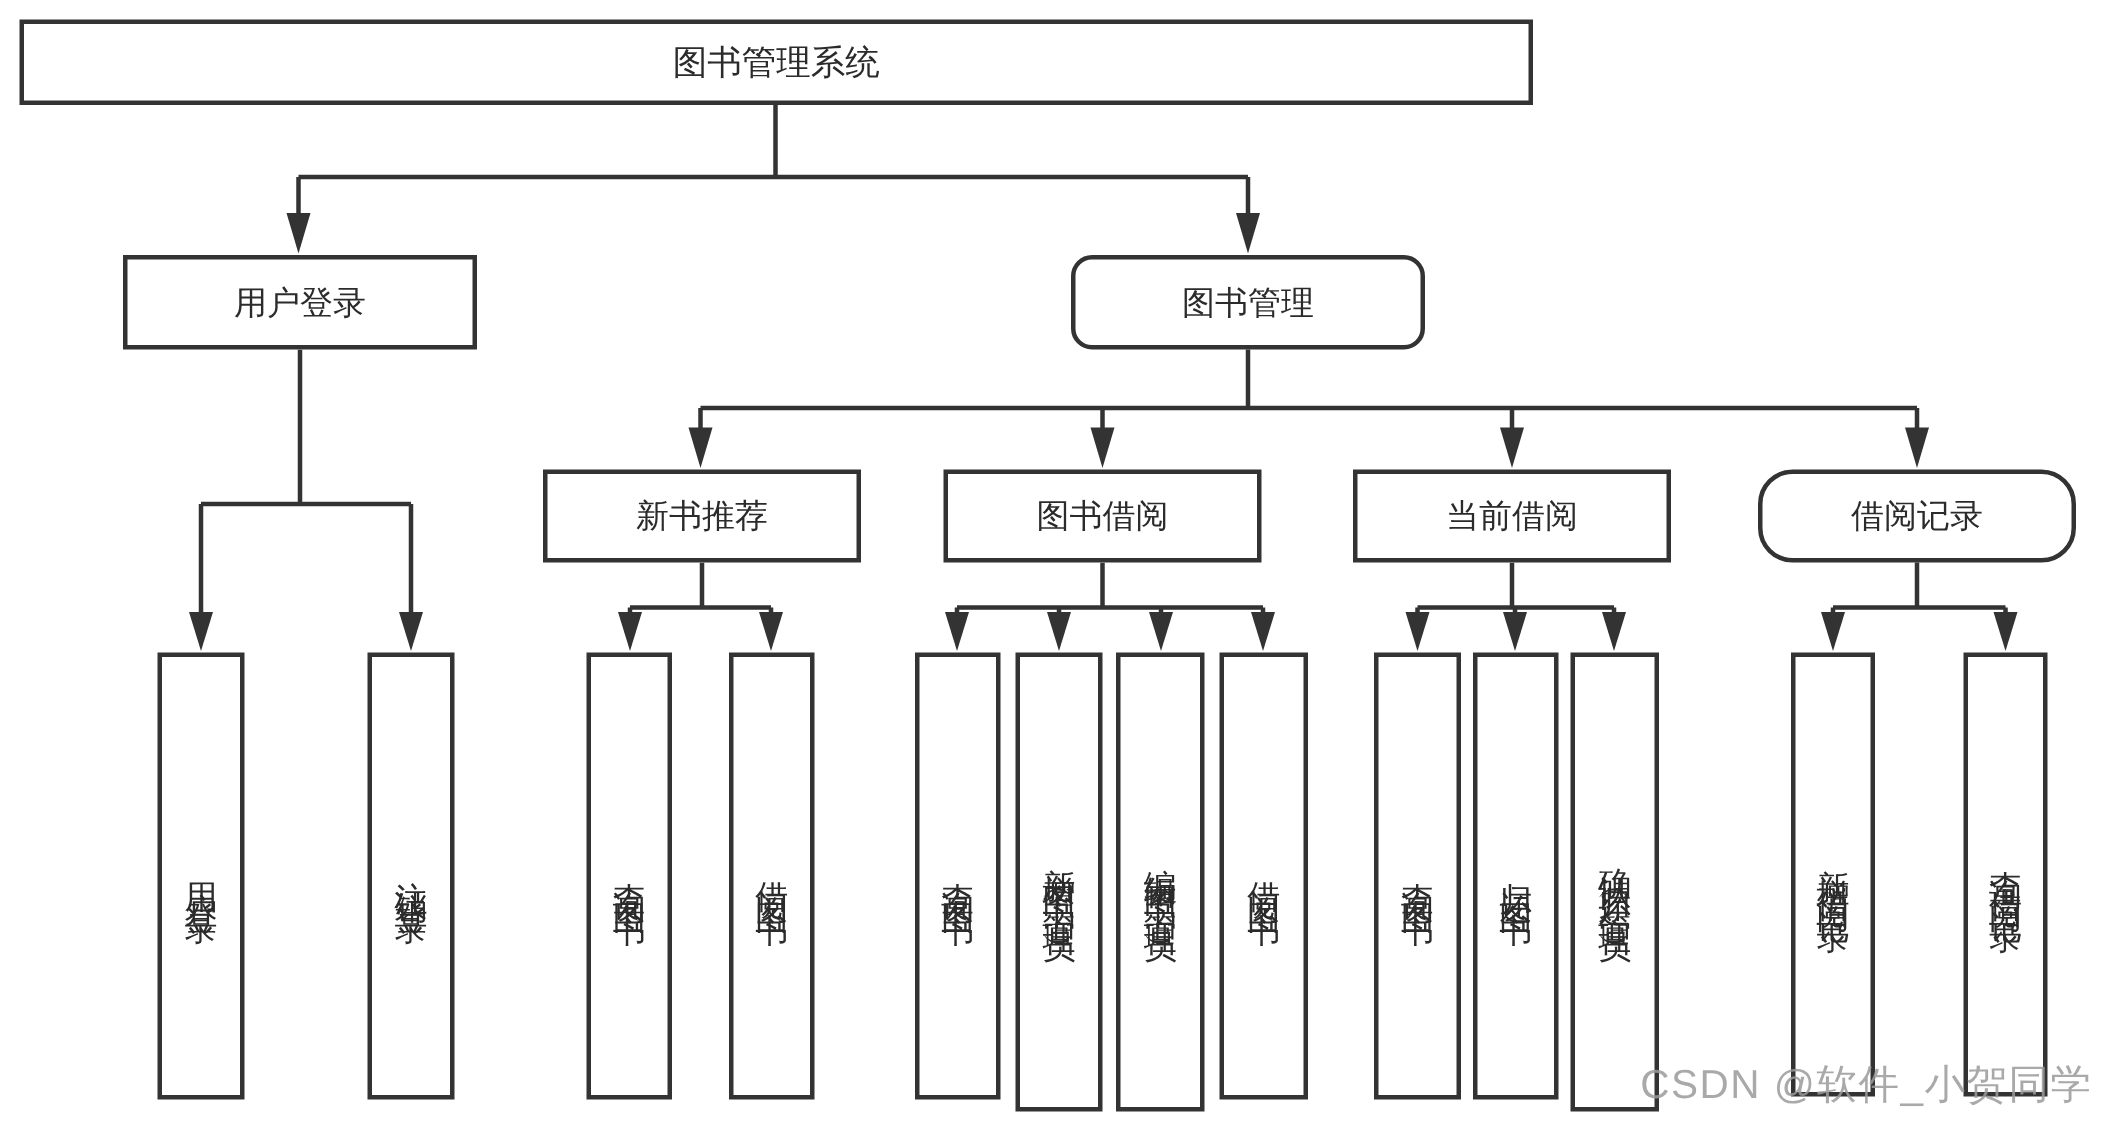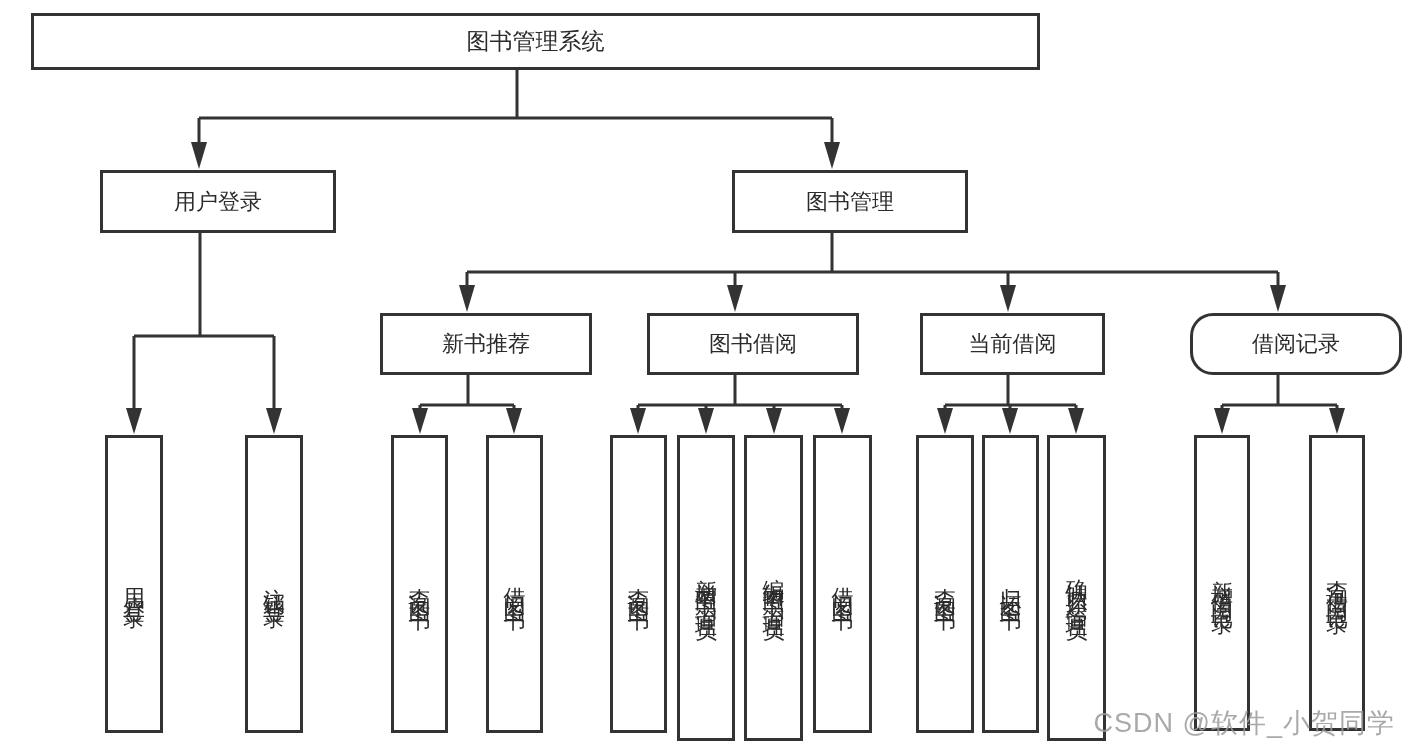--- a/index.html
+++ b/index.html
@@ -24,21 +24,20 @@
     box-sizing:border-box;
     background:#ffffff;
     border:3px solid var(--line);
     display:flex;
     align-items:center;
     justify-content:center;
     color:var(--text);
     font-size:22px;
     text-align:center;
     white-space:nowrap;
-    margin-left:18px;
   }
   .node.root{font-size:23px;}
   .vnode{
     position:absolute;
     box-sizing:border-box;
     background:#ffffff;
     border:3px solid var(--line);
     display:flex;
     align-items:center;
     justify-content:center;
@@ -114,31 +113,31 @@
     </g>
   </svg>
 
   <div class="node root" style="left:13px;top:13px;width:1009px;height:57px;">
     <span>图书管理系统</span>
   </div>
 
   <div class="node" style="left:82px;top:170px;width:236px;height:63px;">
     <span>用户登录</span>
   </div>
-  <div class="node" style="left:714px;top:170px;width:236px;height:63px;">
+  <div class="node" style="left:714px;top:170px;width:236px;height:63px;border-radius:14px;">
     <span>图书管理</span>
   </div>
 
   <div class="node" style="left:362px;top:313px;width:212px;height:62px;">
     <span>新书推荐</span>
   </div>
   <div class="node" style="left:629px;top:313px;width:212px;height:62px;justify-content:center;">
     <span>图书借阅</span>
   </div>
-  <div class="node" style="left:902px;top:313px;width:185px;height:62px;">
+  <div class="node" style="left:902px;top:313px;width:212px;height:62px;">
     <span>当前借阅</span>
   </div>
   <div class="node" style="left:1172px;top:313px;width:212px;height:62px;border-radius:23px;">
     <span>借阅记录</span>
   </div>
 
   <div class="vnode" style="left:105px;top:435px;width:58px;height:298px;">
     <span class="vtext">用户登录</span>
   </div>
   <div class="vnode" style="left:245px;top:435px;width:58px;height:298px;">

